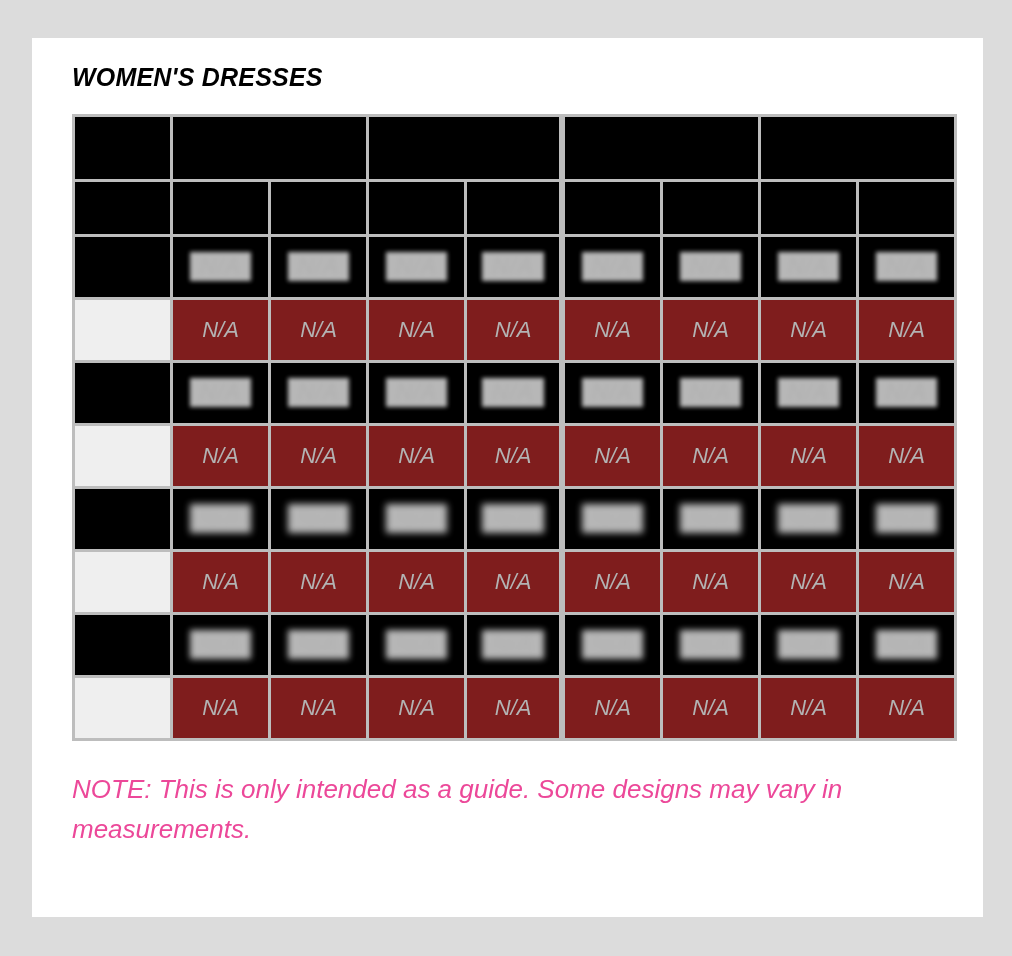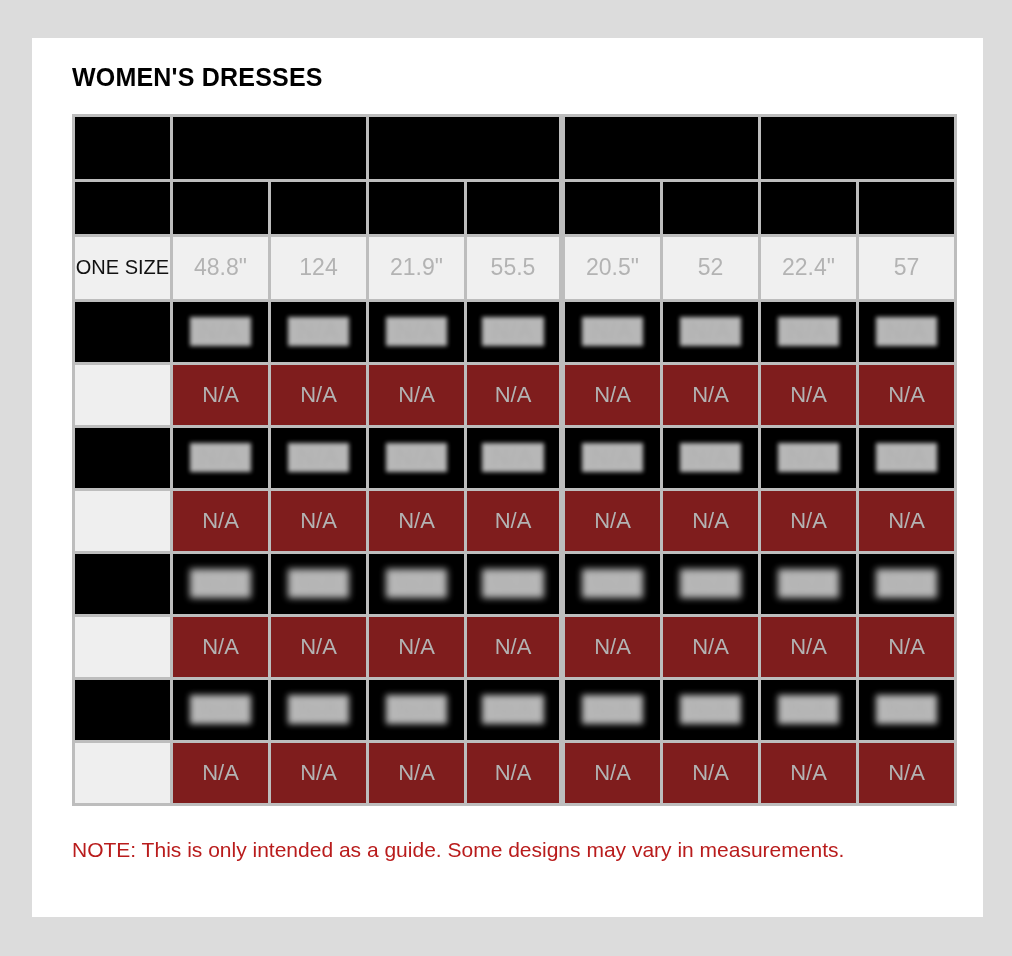--- a/index.html
+++ b/index.html
@@ -16,20 +16,21 @@
     overflow: hidden;
   }
 
   .page-card {
     position: absolute;
     left: 32px;
     top: 38px;
     width: 951px;
     height: 879px;
     background: #ffffff;
+    font-style: italic;
   }
 
   .card-inner {
     padding: 26px 40px 0 40px;
   }
 
   .page-title {
     font-size: 25px;
     font-weight: bold;
     color: #000000;
@@ -98,23 +99,23 @@
   
   tr.na-row td { height: 60px; background: #7f1d1d; color: #b3b3b3; }
   tr.na-row td.corner-cell { background: #efefef; color: transparent; }
 
   
   .size-table td.half-divider { border-right: 3px solid #bdbdbd; }
 
   
   .note {
     margin: 28px 0 0 0;
-    font-size: 21px;
+    font-size: 26px;
     line-height: 1.55;
-    color: #b91c1c;
+    color: #ec4899;
     max-width: 868px;
     font-family: "Liberation Sans", sans-serif;
   }
 </style>
 </head>
 <body>
 
 <div class="page-card">
   <div class="card-inner">
 
@@ -147,31 +148,20 @@
           <td></td>
           <td></td>
           <td></td>
           <td class="half-divider"></td>
           <td></td>
           <td></td>
           <td></td>
           <td></td>
         </tr>
 
-        <tr class="onesize-row">
-          <td class="size-label">ONE SIZE</td>
-          <td class="measure-cell">48.8"</td>
-          <td class="measure-cell">124</td>
-          <td class="measure-cell">21.9"</td>
-          <td class="measure-cell half-divider">55.5</td>
-          <td class="measure-cell">20.5"</td>
-          <td class="measure-cell">52</td>
-          <td class="measure-cell">22.4"</td>
-          <td class="measure-cell">57</td>
-        </tr>
 
         <tr class="redacted-row blur-soft">
           <td class="corner-cell"></td>
           <td><span class="redacted-text">N/A</span></td>
           <td><span class="redacted-text">N/A</span></td>
           <td><span class="redacted-text">N/A</span></td>
           <td class="half-divider"><span class="redacted-text">N/A</span></td>
           <td><span class="redacted-text">N/A</span></td>
           <td><span class="redacted-text">N/A</span></td>
           <td><span class="redacted-text">N/A</span></td>

